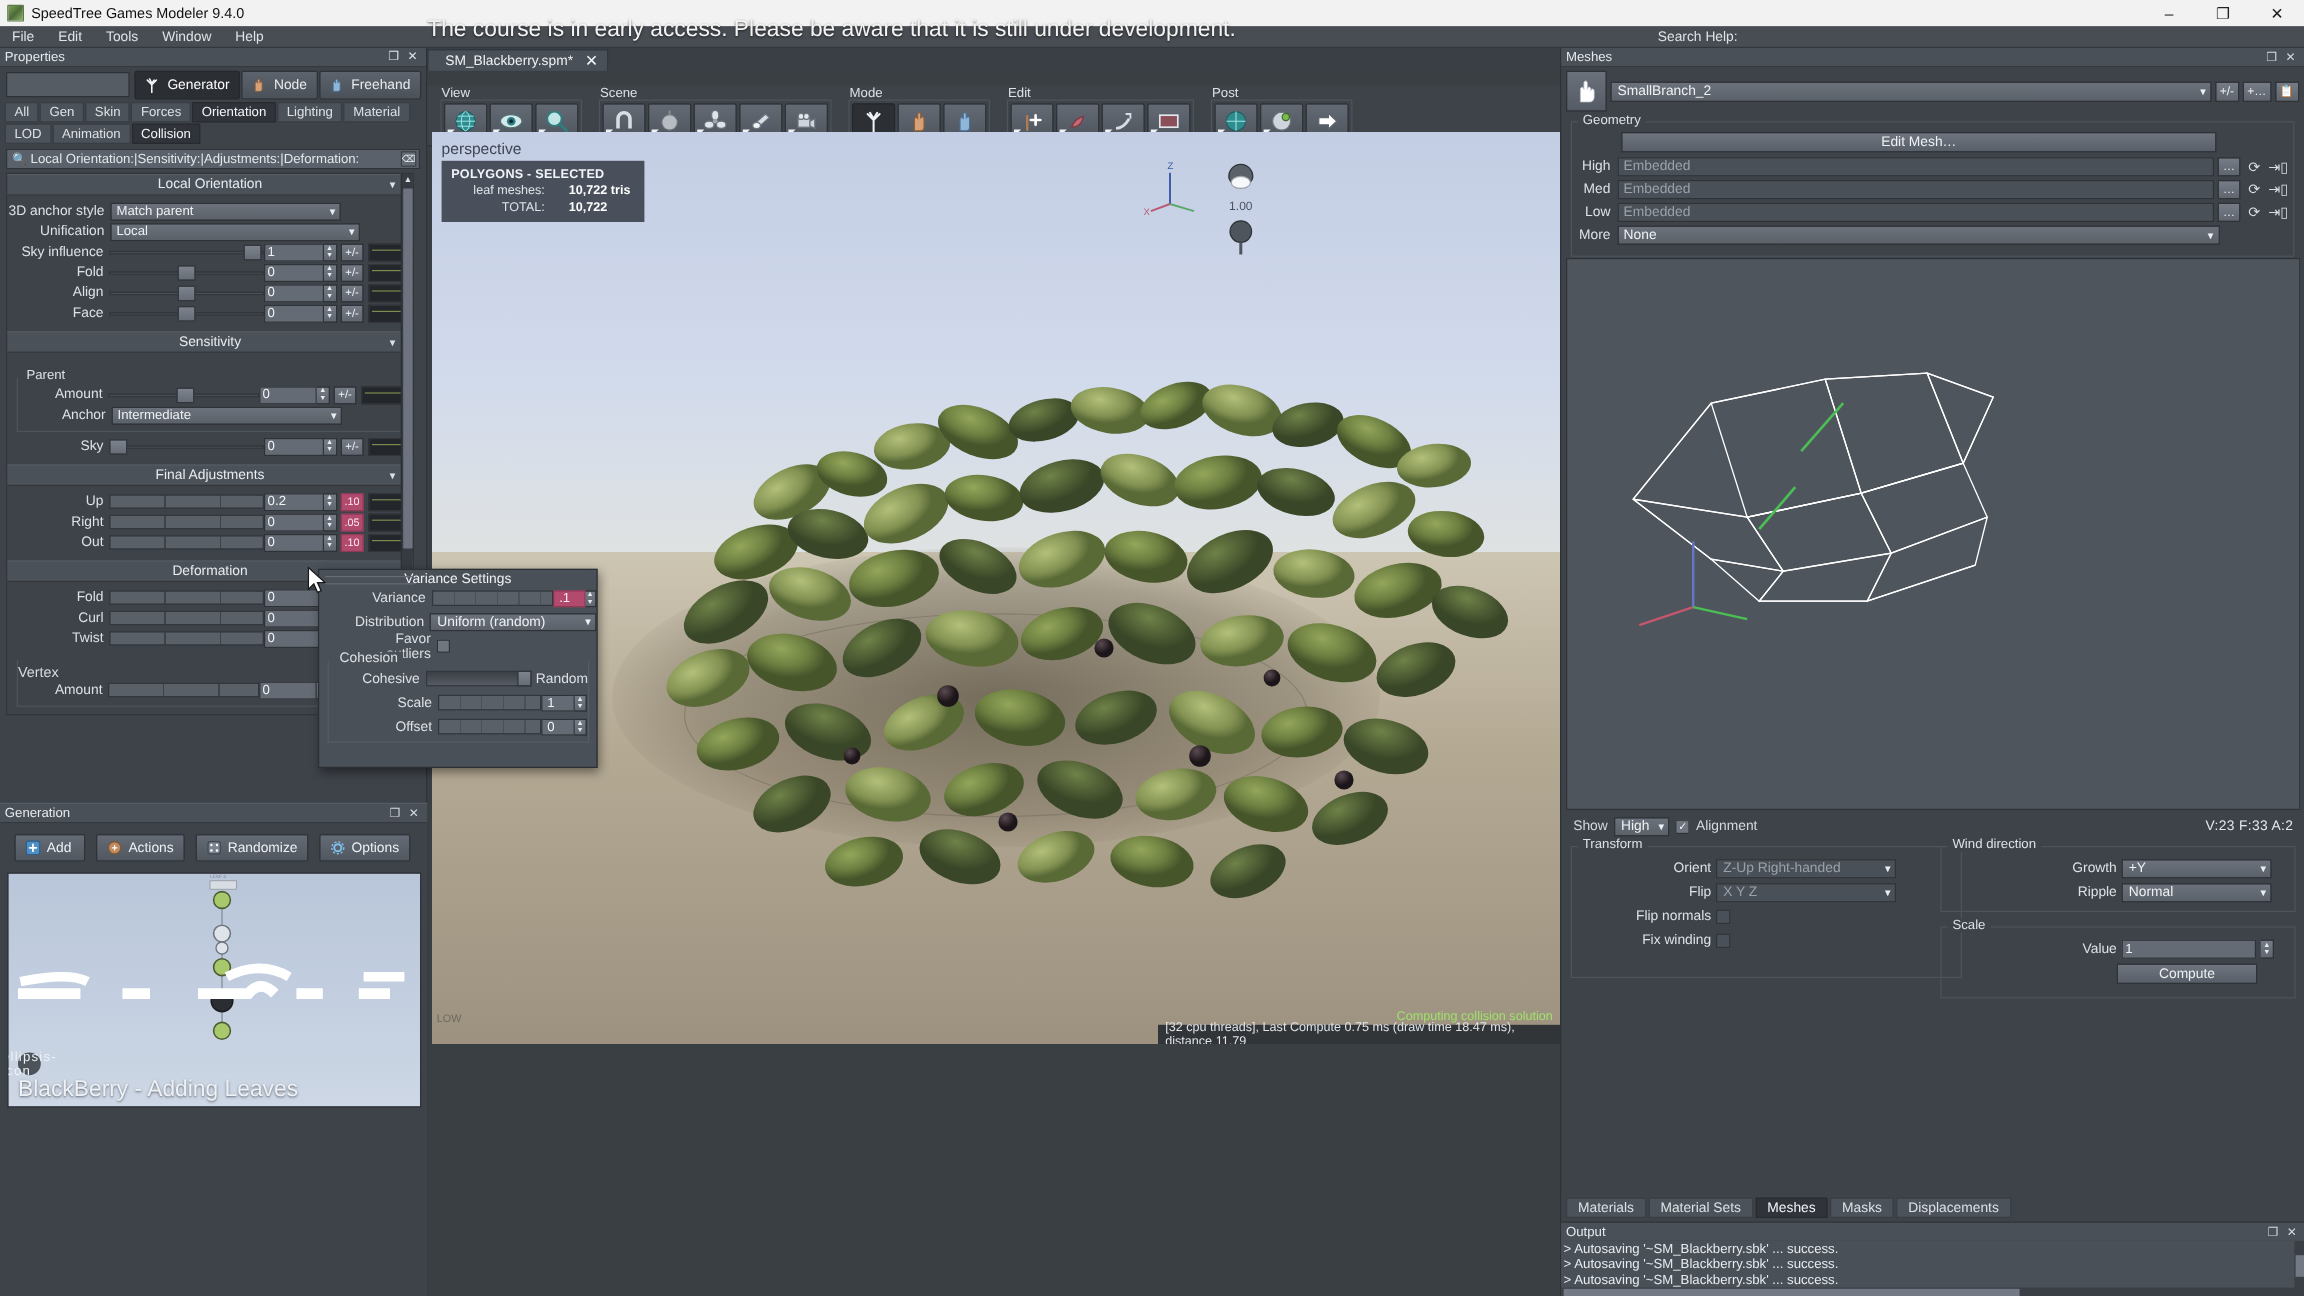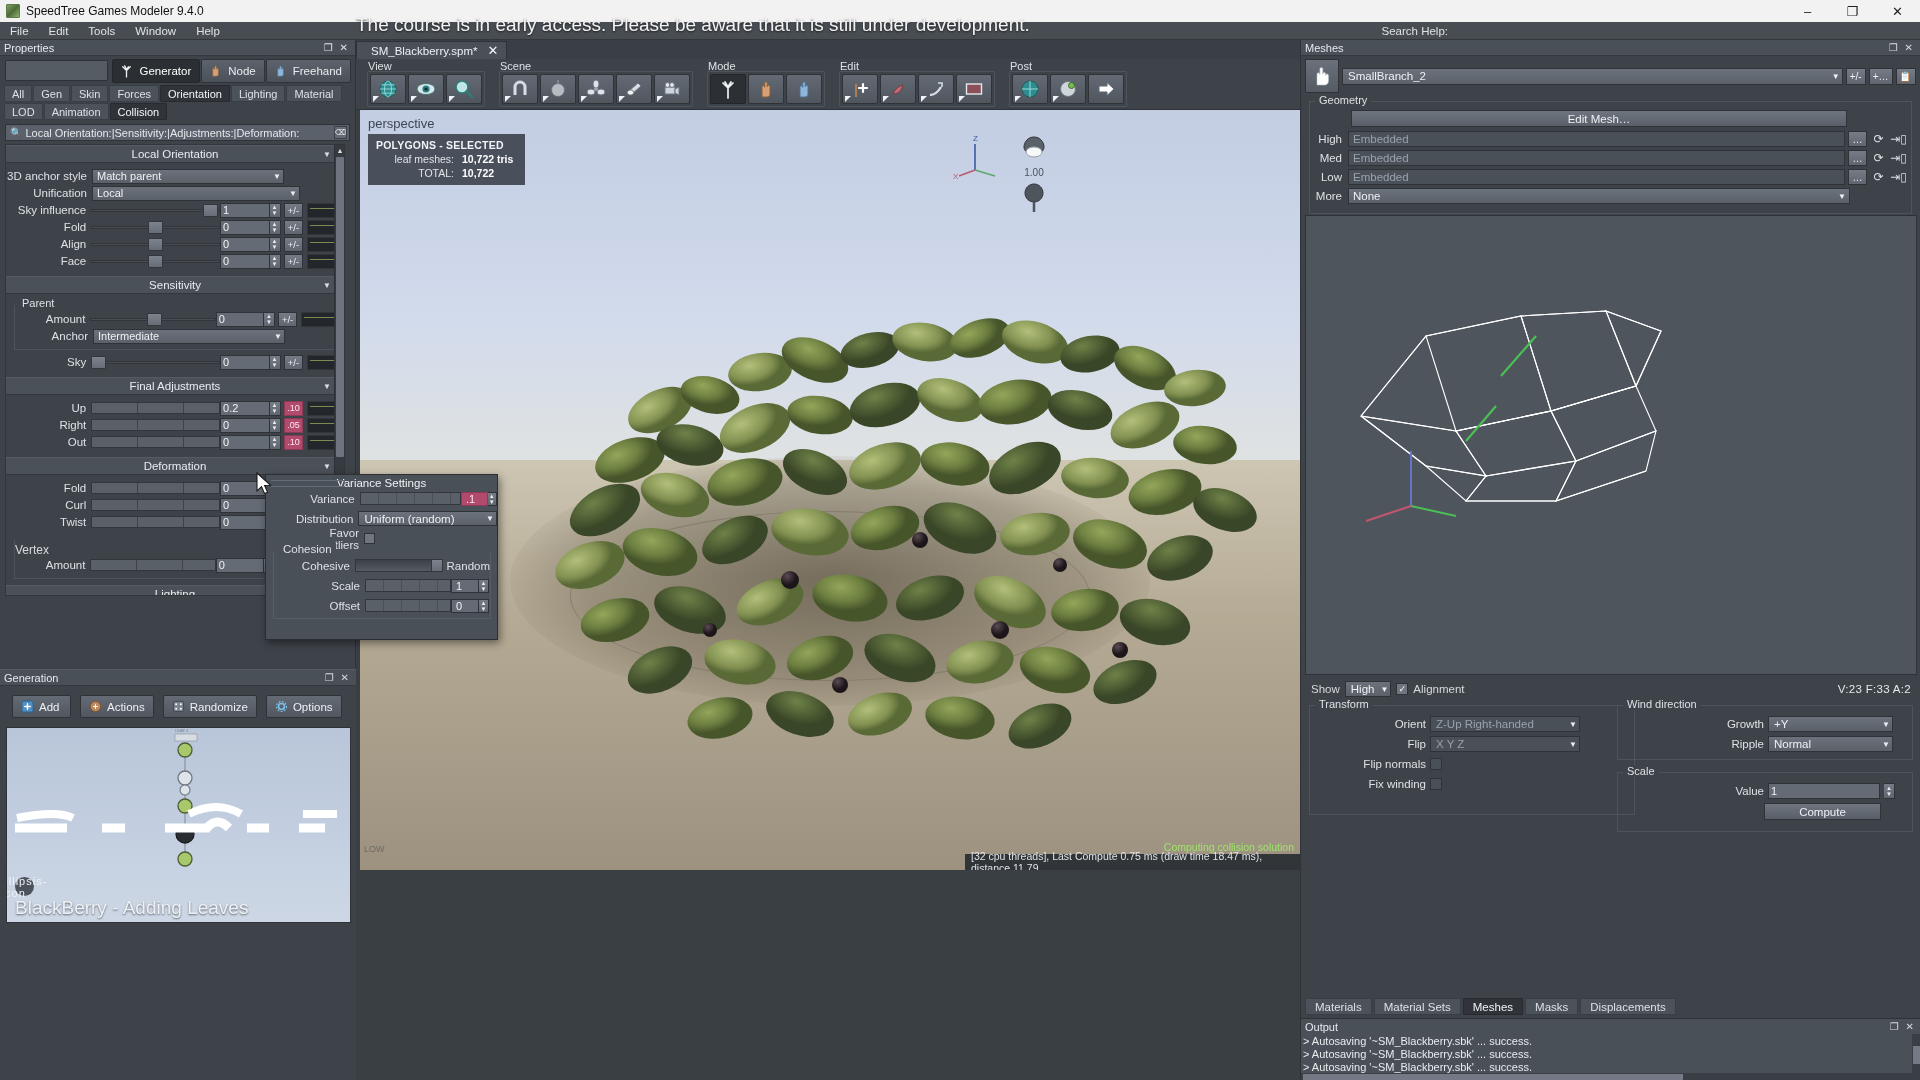--- a/index.html
+++ b/index.html
@@ -218,21 +218,21 @@
     background: #3a3f45; display: flex; align-items: flex-end;
   }
   .doctab {
     height: 18px; display: flex; align-items: center; gap: 10px; padding: 0 8px 0 14px;
     background: #4a5057; border: 1px solid #2f3338; border-bottom: none;
     font-size: 11.5px; color: #eef1f5;
   }
   .doctab .x { font-size: 13px; color: #f1f4f7; }
 
   .toolbar {
-    position: absolute; left: 356px; top: 59px; width: 944px; height: 51px;
+    position: absolute; left: 356px; top: 71px; width: 944px; height: 51px;
     background: #3e434a; border-bottom: 1px solid #2e3237;
     display: flex; align-items: flex-start; padding-top: 3px;
   }
   .tgroup { position: relative; margin-left: 8px; padding: 9px 3px 2px 3px; }
   .tgroup > .glabel {
     position: absolute; top: -2px; left: 4px; font-size: 11px; color: #dde1e6;
   }
   .tgroup .gbox { display: flex; gap: 2px; border: 1px solid #4e545b; padding: 2px; border-radius: 1px; }
   .tbtn {
     width: 36px; height: 30px; background: linear-gradient(#636a74,#4f565e);
@@ -255,21 +255,21 @@
   .vp-sky { position: absolute; left:0; top:0; width:100%; height: 46%;
     background: linear-gradient(180deg,#c3cde3 0%,#d2dbec 60%,#dfe2e2 100%); }
   .vp-ground { position: absolute; left:0; top:46%; width:100%; height:54%;
     background: linear-gradient(180deg,#cdc6b3 0%,#b4a993 40%,#9d9280 100%); }
   .vp-label { position: absolute; left: 8px; top: 6px; font-size: 13px; color: #3e4654; }
   .vp-stats {
     position: absolute; left: 8px; top: 24px; background: rgba(56,62,72,.88);
     padding: 4px 12px 5px 8px; font-size: 10.5px; color: #f0f3f7; line-height: 14px;
   }
   .vp-stats .title { font-weight: bold; font-size: 10.5px; letter-spacing: .2px; }
-  .vp-stats .row { display: flex; gap: 8px; }
+  .vp-stats .row { display: flex; gap: 20px; }
   .vp-stats .k { color: #dfe3e8; }
   .vp-stats .v { color: #ffffff; font-weight: bold; }
   .vp-axis { position: absolute; right: 295px; top: 22px; width: 54px; height: 54px; }
   .vp-light { position: absolute; right: 246px; top: 24px; width: 40px; height: 44px; text-align:center; }
   .vp-light .val { font-size: 10px; color: #4a5260; }
   .vp-light2 { position: absolute; right: 246px; top: 68px; width: 40px; height: 40px; }
   .vp-status {
     position: absolute; left: 605px; bottom: 0; right: 0; height: 16px;
     background: rgba(40,44,50,.92); color: #dfe3e8; font-size: 10.5px;
     display: flex; align-items: center; padding-left: 6px;
@@ -603,21 +603,21 @@
           <div class="curvebox">
               <div class="cline"></div>
             </div>
         </div>
       </div>
 
       <div class="group-head">
         <span>Sensitivity</span>
         <span class="tri">▼</span>
       </div>
-      <div class="grpbody" style="padding-top:10px">
+      <div class="grpbody" style="padding-top:20px">
         <div class="subframe">
           <span class="sflabel">Parent</span>
           <div class="prow" style="margin-top:4px">
             <div class="plabel" style="width:78px">Amount</div>
             <div class="slider" style="width:130px">
               <div class="track"></div>
               <div class="knob" style="left:57px"></div>
             </div>
             <div class="numbox" style="width:50px">0</div>
             <div class="spin">▲<br>▼</div>

